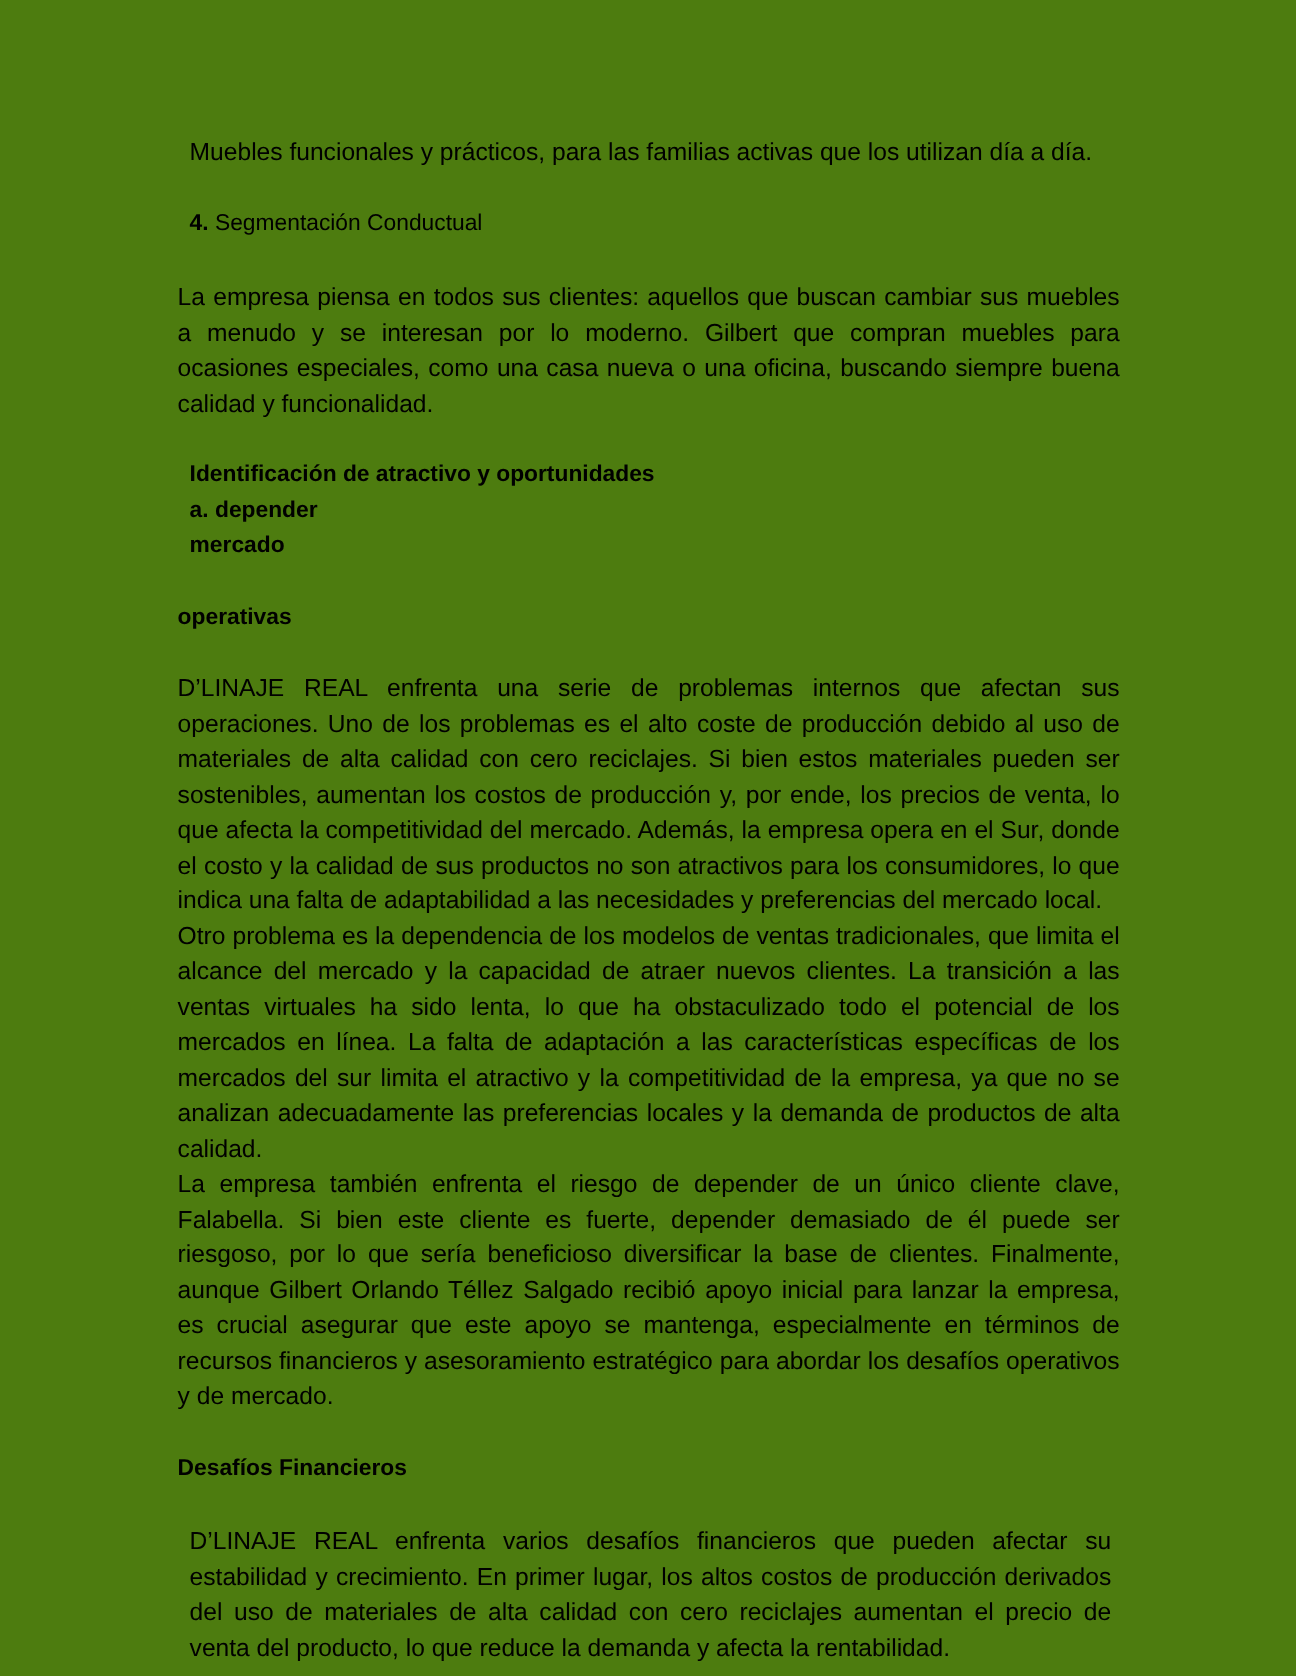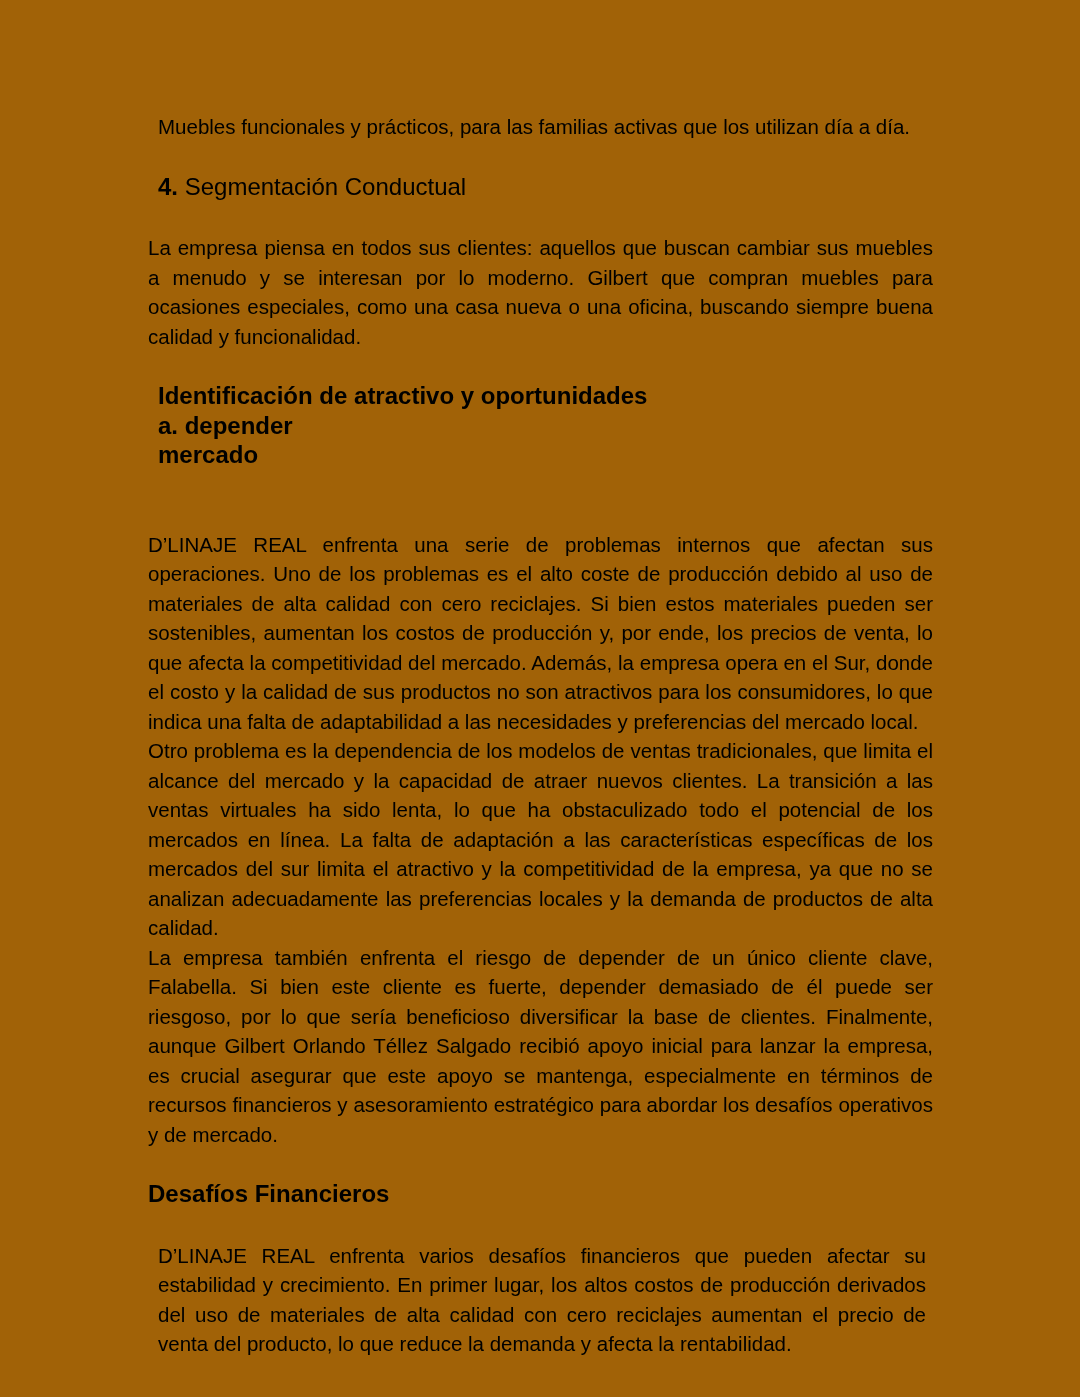--- a/index.html
+++ b/index.html
@@ -12,21 +12,21 @@
     width: 1080px;
     height: 1397px;
     font-family: "Liberation Sans", sans-serif;
     color: #000000;
     overflow: hidden;
   }
   .page {
     position: relative;
     width: 1080px;
     height: 1397px;
-    background: #a16207;
+    background: #4d7c0f;
     box-sizing: border-box;
   }
   
   .content {
     position: absolute;
     left: 148px;
     top: 112px;
     width: 785px;
   }
   .para {
@@ -42,21 +42,21 @@
     padding-left: 10px;
     box-sizing: border-box;
     width: 785px;
   }
   .indent-narrow {
     padding-left: 10px;
     width: 778px;
     box-sizing: border-box;
   }
   .heading {
-    font-size: 24px;
+    font-size: 19px;
     line-height: 29.5px;
     font-weight: bold;
     text-align: left;
     margin: 0;
   }
   .num {
     font-weight: bold;
   }
   .spacer-md { height: 30px; }
   .spacer-lg { height: 32px; }
@@ -78,20 +78,21 @@
     <p class="para">La empresa piensa en todos sus clientes: aquellos que buscan cambiar sus muebles a menudo y se interesan por lo moderno. Gilbert que compran muebles para ocasiones especiales, como una casa nueva o una oficina, buscando siempre buena calidad y funcionalidad.</p>
 
     <div class="spacer-md"></div>
 
     <p class="heading indent">Identificación de atractivo y oportunidades</p>
     <p class="heading indent">a. depender</p>
     <p class="heading indent">mercado</p>
 
     <div class="spacer-md"></div>
 
+    <p class="heading">operativas</p>
 
     <div class="spacer-md"></div>
 
     <p class="para">D’LINAJE REAL enfrenta una serie de problemas internos que afectan sus operaciones. Uno de los problemas es el alto coste de producción debido al uso de materiales de alta calidad con cero reciclajes. Si bien estos materiales pueden ser sostenibles, aumentan los costos de producción y, por ende, los precios de venta, lo que afecta la competitividad del mercado. Además, la empresa opera en el Sur, donde el costo y la calidad de sus productos no son atractivos para los consumidores, lo que indica una falta de adaptabilidad a las necesidades y preferencias del mercado local.</p>
     <p class="para">Otro problema es la dependencia de los modelos de ventas tradicionales, que limita el alcance del mercado y la capacidad de atraer nuevos clientes. La transición a las ventas virtuales ha sido lenta, lo que ha obstaculizado todo el potencial de los mercados en línea. La falta de adaptación a las características específicas de los mercados del sur limita el atractivo y la competitividad de la empresa, ya que no se analizan adecuadamente las preferencias locales y la demanda de productos de alta calidad.</p>
     <p class="para">La empresa también enfrenta el riesgo de depender de un único cliente clave, Falabella. Si bien este cliente es fuerte, depender demasiado de él puede ser riesgoso, por lo que sería beneficioso diversificar la base de clientes. Finalmente, aunque Gilbert Orlando Téllez Salgado recibió apoyo inicial para lanzar la empresa, es crucial asegurar que este apoyo se mantenga, especialmente en términos de recursos financieros y asesoramiento estratégico para abordar los desafíos operativos y de mercado.</p>
 
     <div class="spacer-md"></div>
 
     <p class="heading">Desafíos Financieros</p>

